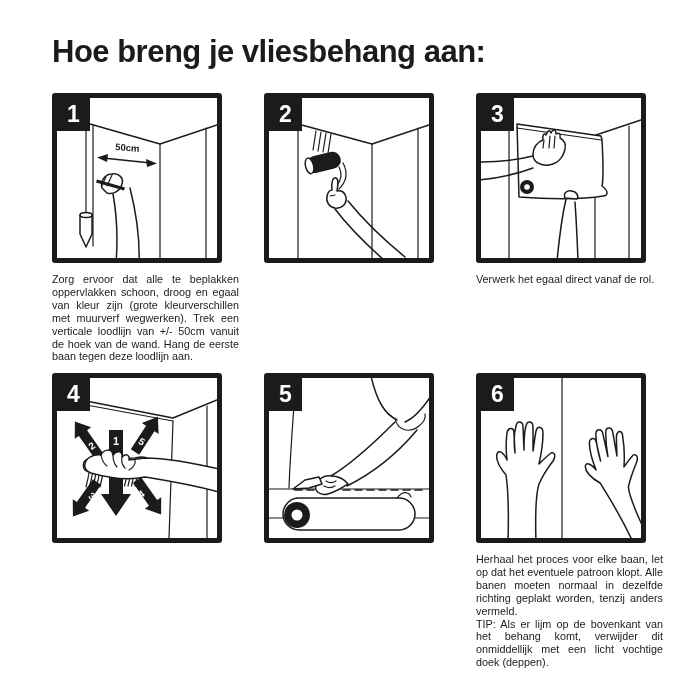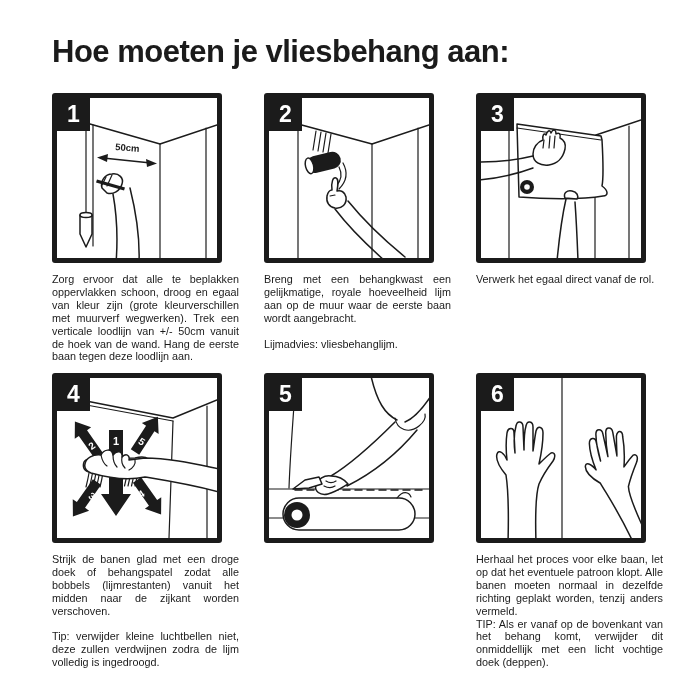--- a/index.html
+++ b/index.html
@@ -40,21 +40,21 @@
   .fw{fill:#fff;stroke:var(--ink);stroke-width:1.5;stroke-linejoin:round;stroke-linecap:round;}
   .fb{fill:var(--ink);stroke:none;}
   .wh{fill:#fff;stroke:none;}
   .alabel{fill:#fff;font-weight:bold;font-size:10px;text-anchor:middle;}
   .mlabel{fill:var(--ink);font-weight:bold;font-size:9.5px;text-anchor:middle;}
 </style>
 </head>
 <body>
 
 <div class="sheet">
-  <h1 class="title">Hoe moeten je vliesbehang aan:</h1>
+  <h1 class="title">Hoe breng je vliesbehang aan:</h1>
 
   <div class="grid">
 
     <section class="step">
       <div class="panel">
         <div class="badge">1</div>
         <svg viewBox="0 0 160 160">
           <g>
             <path class="ln" d="M33,26 L103,46 L160,27"></path>
             <path class="ln thin" d="M103,46 V160"></path>
@@ -105,23 +105,20 @@
             <path class="ln thin" d="M70,69 C74,77 72,83 67,88 M74,65 C80,76 76,85 70,91"></path>
           </g>
           <g>
             <path class="fw" d="M63,92 C62,84 64,79 67,80 C70,81 69,87 68,93 C72,92 76,94 77,99 C78,106 73,111 66,110 C60,109 57,104 58,98 C59,94 61,92 63,92 Z"></path>
             <path class="ln thin" d="M61,98 L66,97"></path>
             <path class="ln" d="M66,111 C82,132 98,147 116,163"></path>
             <path class="ln" d="M79,103 C96,124 114,141 136,159"></path>
           </g>
         </svg>
       </div>
-      <p class="desc">Breng met een behangkwast een gelijkmatige, royale hoeveelheid lijm aan op de muur waar de eerste baan wordt aangebracht.
-
-Lijmadvies: vliesbehanglijm.</p>
     </section>
 
     <section class="step">
       <div class="panel">
         <div class="badge">3</div>
         <svg viewBox="0 0 160 160">
           <g>
             <path class="ln" d="M115,37 L160,22"></path>
             <path class="ln thin" d="M148,28 V160"></path>
             <path class="ln thin" d="M28,20 V160"></path>
@@ -189,23 +186,20 @@
             <path class="fw" d="M27,84 C25,90 28,94 34,94 L88,91 C94,90 95,84 91,81 C88,78 82,79 78,80 L34,81 C30,81 28,82 27,84 Z"></path>
             <path class="ln thin" d="M32,95 C31,101 30,105 29,109 M35.5,95 C34.5,101 33.5,105 32.5,109 M39,94.7 C38,101 37,105 36,109 M42.5,94.5 C41.5,101 40.5,105 39.5,109 M46,94.3 C45,101 44,105 43,109"></path>
             <path class="ln thin" d="M67,93.6 C66,100 65,104 64,108 M70.5,93.4 C69.5,100 68.5,104 67.5,108 M74,93.2 C73,100 72,104 71,108 M77.5,93 C76.5,100 75.5,104 74.5,108 M81,92.8 C80,100 79,104 78,108 M84.5,92.6 C83.5,100 82.5,104 81.5,108"></path>
           </g>
           <g>
             <path class="fw" d="M28,86 C29,80 36,76 44,77 C47,71 55,70 56,77 C60,72 66,73 65,79 C69,75 73,77 72,82 L88,80 C112,80 138,86 162,91 L162,114 C132,106 106,102 88,99 C70,103 48,99 34,95 C29,93 27,90 28,86 Z"></path>
             <path class="ln thin" d="M44,77 C45,82 47,86 50,88 M56,77 C56,83 58,87 60,89 M65,79 C64,84 66,88 68,90 M72,92 C76,90 79,86 78,82"></path>
           </g>
         </svg>
       </div>
-      <p class="desc">Strijk de banen glad met een droge doek of behangspatel zodat alle bobbels (lijmrestanten) vanuit het midden naar de zijkant worden verschoven.
-
-Tip: verwijder kleine luchtbellen niet, deze zullen verdwijnen zodra de lijm volledig is ingedroogd.</p>
     </section>
 
     <section class="step">
       <div class="panel">
         <div class="badge">5</div>
         <svg viewBox="0 0 160 160">
           <g>
             <path class="ln thin" d="M0,111 H160 M0,140 H160"></path>
           </g>
           <path class="ln thin" d="M27,0 C24,40 21,80 20,110"></path>
@@ -237,17 +231,17 @@
           <path class="ln thin" d="M81,0 V160"></path>
           <g>
             <path class="fw" d="M27,165 C28,128 27,110 25,97 C20,91 14,83 16,76 C18,71 23,75 26,82 C25,73 25,62 26,55 C27,49 33,49 33,55 L34,75 C33,67 33,55 35,48 C36,42 42,43 42,49 L43,72 C43,64 43,54 45,48 C46,42 52,43 52,49 L52,73 C53,66 54,58 55,53 C57,47 62,49 62,55 C62,65 60,77 58,86 C62,82 67,77 70,75 C74,74 75,78 72,83 C66,91 61,99 58,106 C55,115 54,132 55,165 Z"></path>
           </g>
           <g transform="rotate(-10 125 85)">
             <path class="fw" d="M138,168 C130,138 122,120 116,104 C110,99 103,92 104,85 C105,80 110,83 114,90 C112,81 111,70 112,63 C113,57 119,57 119,63 L120,82 C119,74 119,62 120,55 C121,49 127,50 127,56 L128,79 C128,71 129,61 130,55 C131,49 137,50 137,56 L137,80 C138,73 139,65 140,60 C142,54 147,56 146,62 C146,72 144,84 142,92 C146,88 150,84 153,82 C157,81 158,85 155,90 C150,98 146,105 143,112 C142,120 146,140 154,168 Z"></path>
           </g>
         </svg>
       </div>
       <p class="desc">Herhaal het proces voor elke baan, let op dat het eventuele patroon klopt. Alle banen moeten normaal in dezelfde richting geplakt worden, tenzij anders vermeld.
-TIP: Als er vanaf op de bovenkant van het behang komt, verwijder dit onmiddellijk met een licht vochtige doek (deppen).</p>
+TIP: Als er lijm op de bovenkant van het behang komt, verwijder dit onmiddellijk met een licht vochtige doek (deppen).</p>
     </section>
 
   </div>
 </div>
 
 </body></html>

